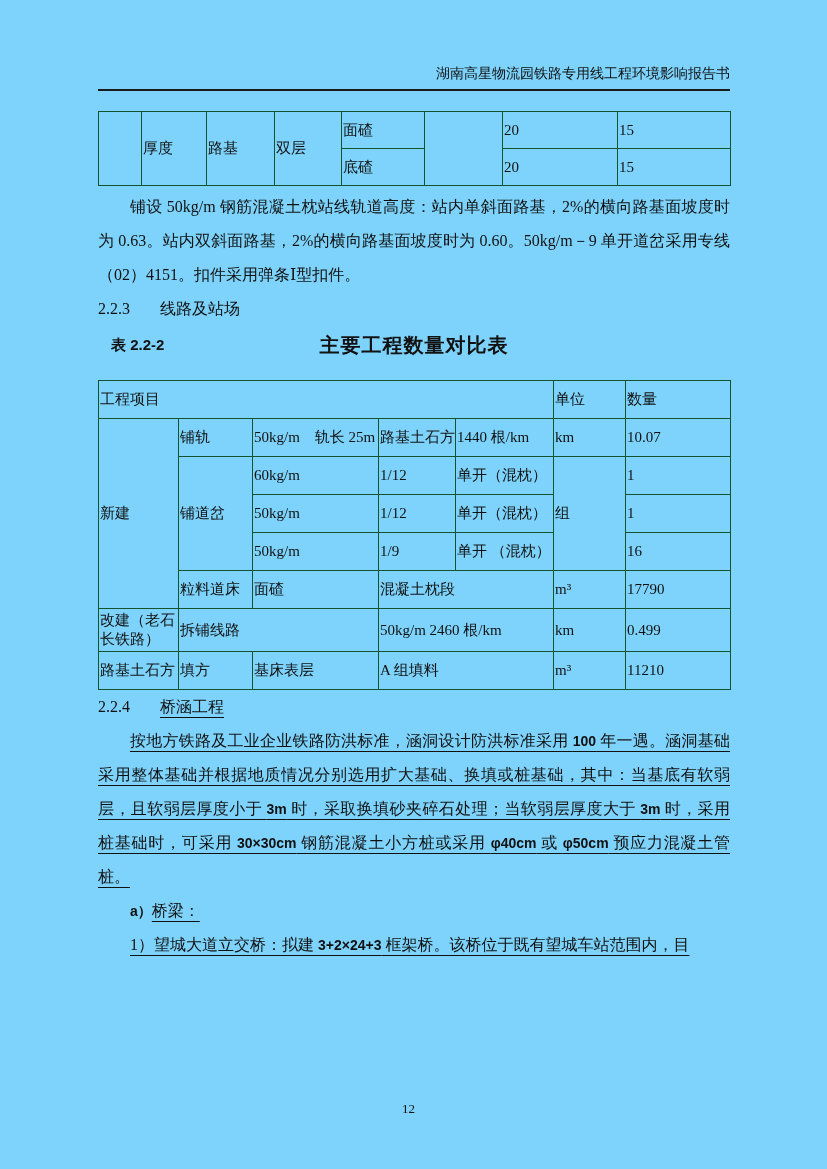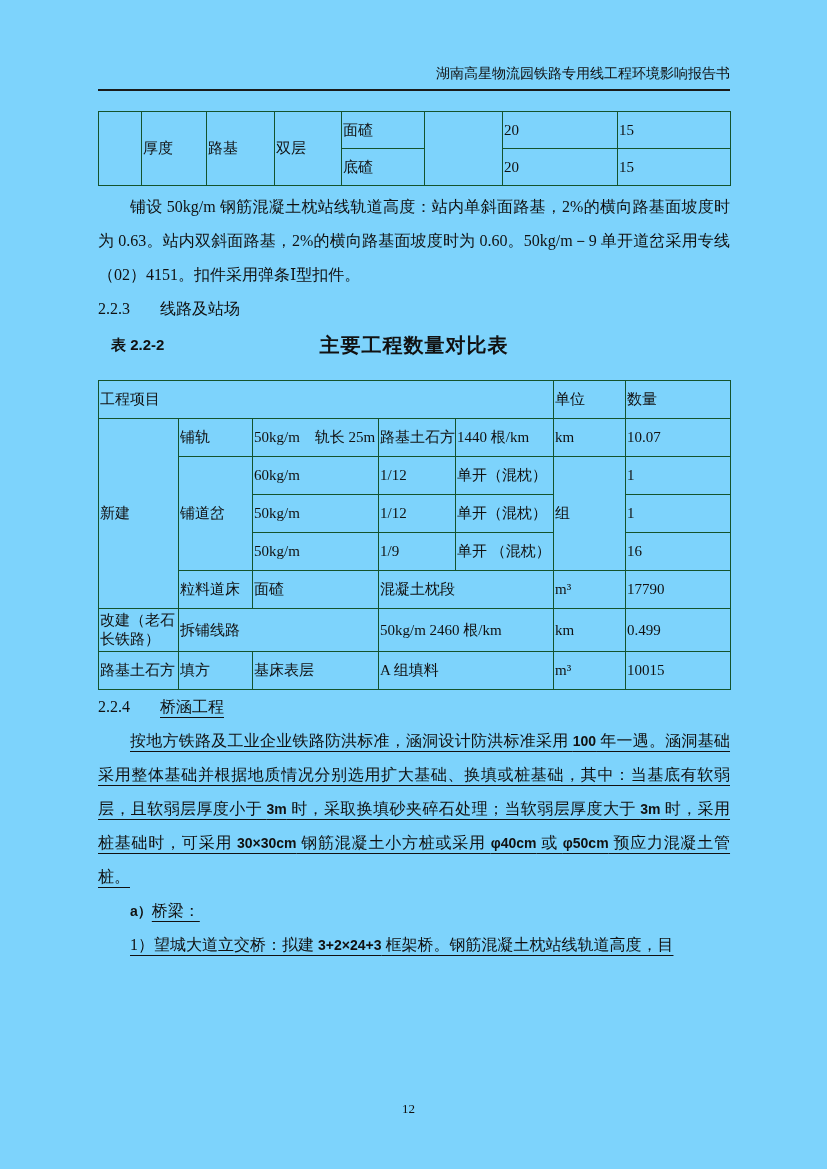--- a/index.html
+++ b/index.html
@@ -195,29 +195,29 @@
           <td colspan="2">50kg/m 2460 根/km</td>
           <td>km</td>
           <td>0.499</td>
         </tr>
         <tr>
           <td>路基土石方</td>
           <td>填方</td>
           <td>基床表层</td>
           <td colspan="2">A 组填料</td>
           <td>m³</td>
-          <td>10015</td>
+          <td>11210</td>
         </tr>
       </tbody>
     </table>
 
   <h3 class="heading"><span>2.2.4</span><span class="hgap u">桥涵工程</span></h3>
 
 
   <p class="body indent ul"><span>按地方铁路及工业企业铁路防洪标准，涵洞设计防洪标准采用 </span><span class="sans">100</span><span> 年一遇。涵洞基础采用整体基础并根据地质情况分别选用扩大基础、换填或桩基础，其中：当基底有软弱层，且软弱层厚度小于 </span><span class="sans">3m</span><span> 时，采取换填砂夹碎石处理；当软弱层厚度大于 </span><span class="sans">3m</span><span> 时，采用桩基础时，可采用 </span><span class="sans">30×30cm</span><span> 钢筋混凝土小方桩或采用 </span><span class="sans">φ40cm</span><span> 或 </span><span class="sans">φ50cm</span><span> 预应力混凝土管桩。</span></p>
 
   <p class="body indent"><span class="sans">a）</span><span class="u">桥梁：</span></p>
 
-  <p class="body indent ul"><span>1）望城大道立交桥：拟建 </span><span class="sans">3+2×24+3</span><span> 框架桥。钢筋混凝土枕站线轨道高度，目</span></p>
+  <p class="body indent ul"><span>1）望城大道立交桥：拟建 </span><span class="sans">3+2×24+3</span><span> 框架桥。该桥位于既有望城车站范围内，目</span></p>
 
   <div class="footer">12</div>
 
 </div>
 
 </body></html>

